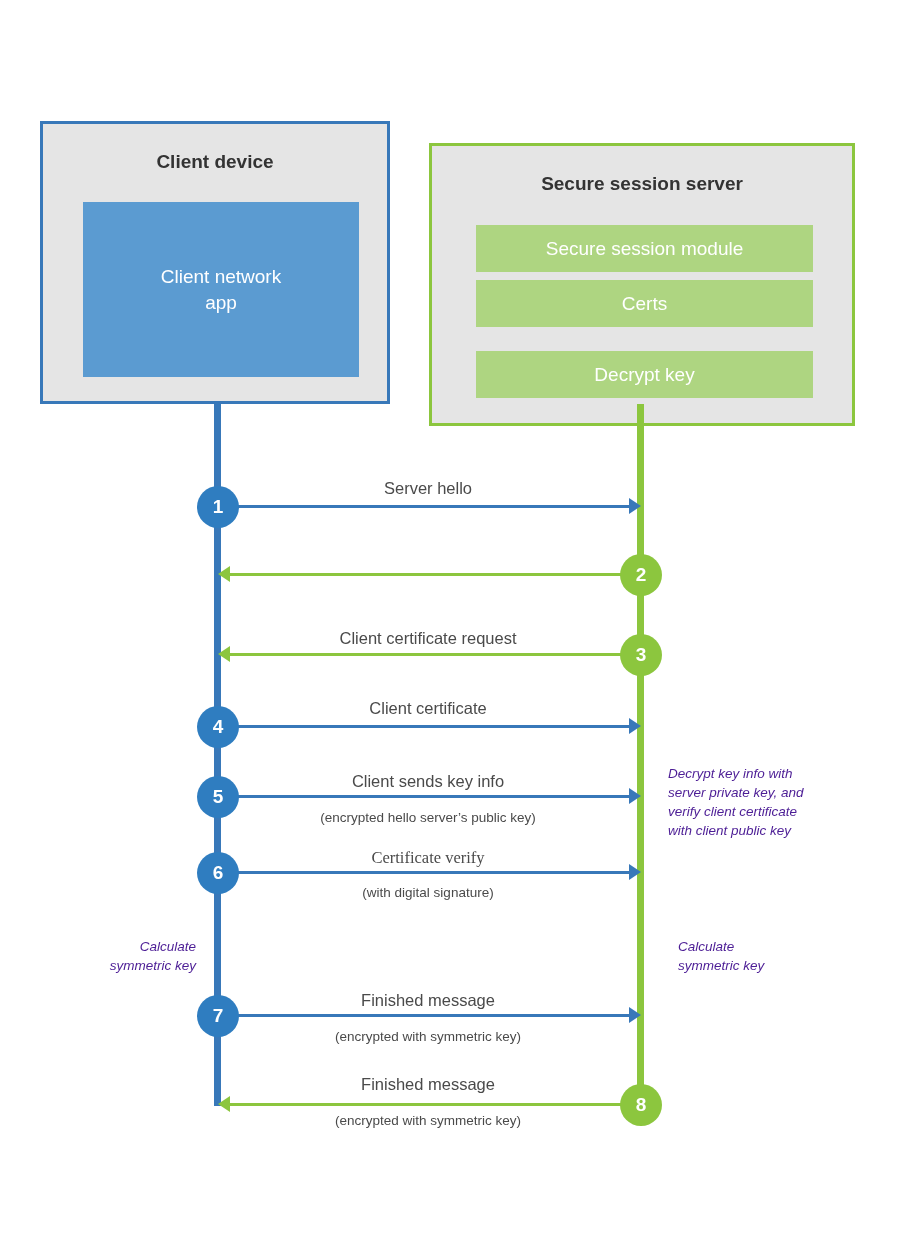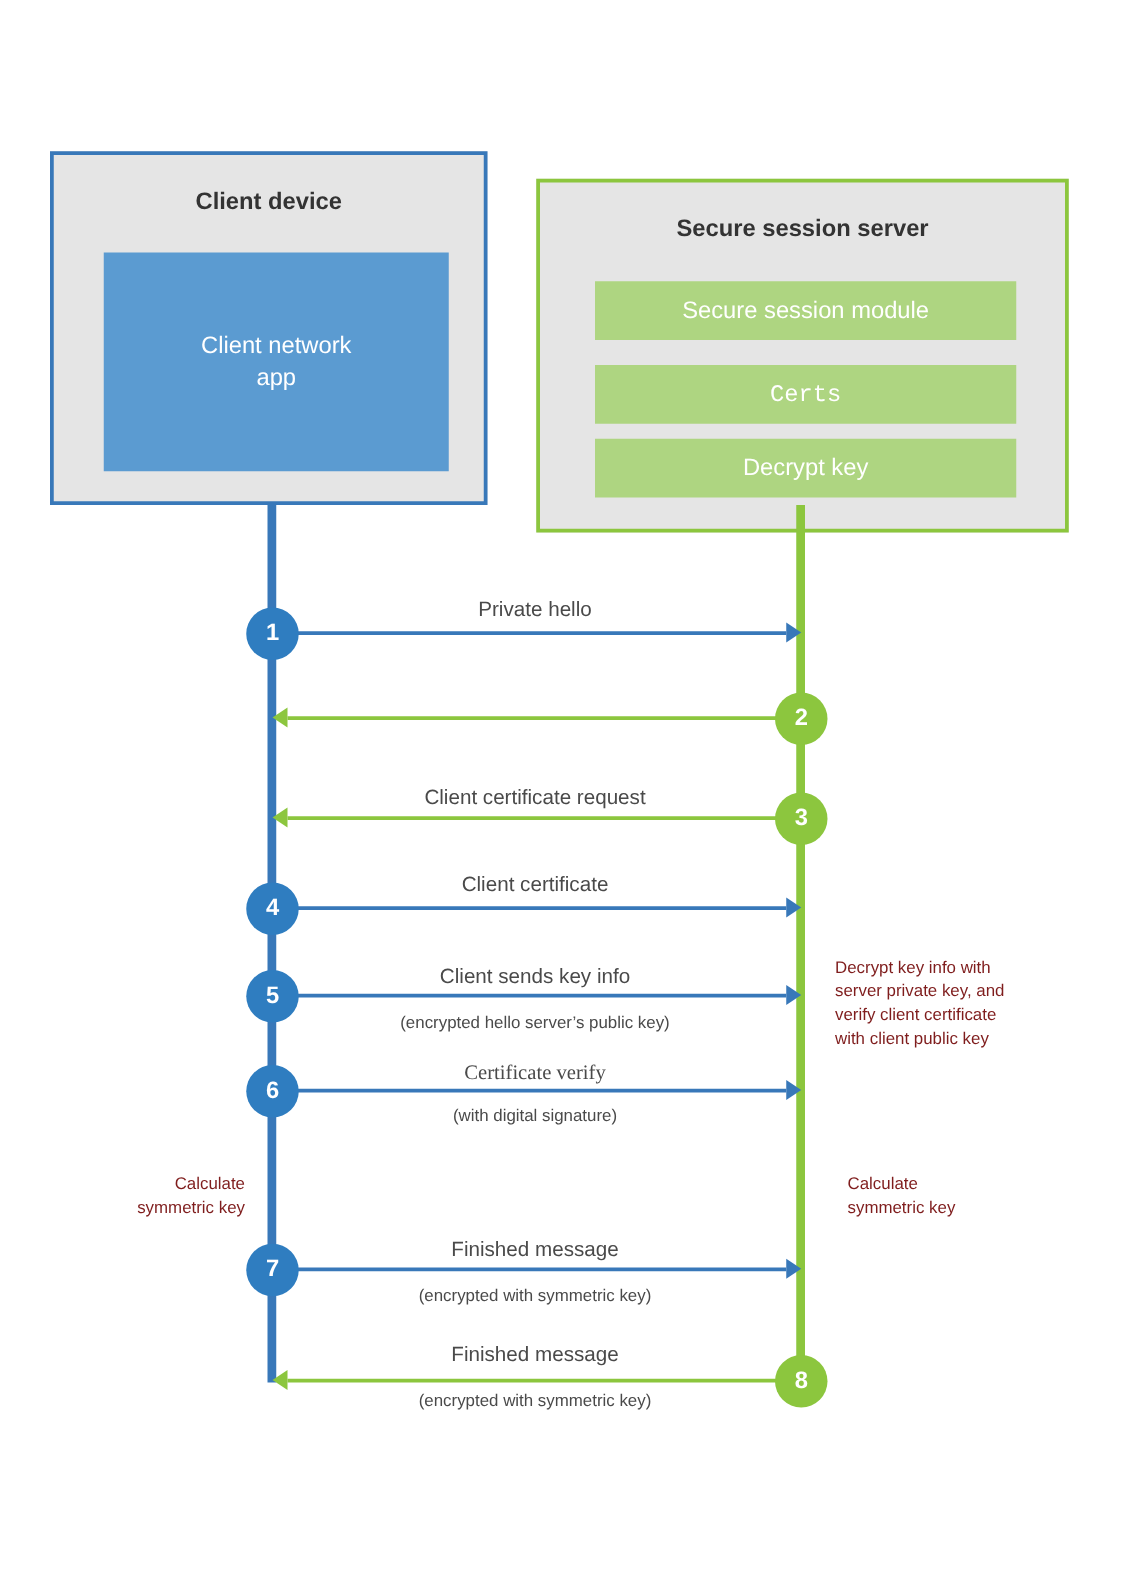--- a/index.html
+++ b/index.html
@@ -79,21 +79,21 @@
     background: #aed581;
     color: #ffffff;
     font-size: 19px;
     display: flex;
     align-items: center;
     justify-content: center;
     text-align: center;
     box-sizing: border-box;
   }
   #server-bar-0 { top: 79px; }
-  #server-bar-1 { top: 146px; font-family: Liberation Mono, monospace; }
+  #server-bar-1 { top: 134px; }
   #server-bar-2 { top: 205px; }
 
   
   #client-lifeline {
     left: 214px; top: 404px;
     width: 7px; height: 702px;
     background: #3878b9;
   }
   #server-lifeline {
     left: 637px; top: 404px;
@@ -142,22 +142,23 @@
     justify-content: center;
     transform: translate(-50%, -50%);
   }
   .step-circle.blue { background: #2f7dc0; }
   .step-circle.green { background: #8cc63e; }
 
   
   .side-note {
     font-size: 13.5px;
     line-height: 1.42;
-    color: #7f1d1d;
+    color: #4c1d95;
     white-space: pre-line;
+    font-style: italic;
   }
   #server-decrypt-note { left: 668px; top: 764px; width: 200px; }
   #client-calc-note {
     left: 196px; top: 937px; width: 180px;
     text-align: right; transform: translateX(-100%);
   }
   #server-calc-note { left: 678px; top: 937px; width: 190px; }
 </style>
 </head>
 <body>
@@ -174,21 +175,21 @@
   <div class="abs party-box" id="server-box">
     <div class="abs party-title" id="server-title">Secure session server</div>
     <div class="abs server-bar" id="server-bar-0">Secure session module</div>
     <div class="abs server-bar" id="server-bar-1">Certs</div>
     <div class="abs server-bar" id="server-bar-2">Decrypt key</div>
   </div>
 
   <div class="abs" id="client-lifeline"></div>
   <div class="abs" id="server-lifeline"></div>
 
-  <div class="abs msg-label" style="left:428px; top:479px;">Private hello</div>
+  <div class="abs msg-label" style="left:428px; top:479px;">Server hello</div>
   <div class="abs arrow-line blue" style="left:218px; top:505px; width:411px;"></div>
   <div class="abs arrowhead right blue" style="left:629px; top:498px;"></div>
   <div class="abs step-circle blue" style="left:218px; top:507px;">1</div>
 
   <div class="abs arrow-line green" style="left:230px; top:573px; width:411px;"></div>
   <div class="abs arrowhead left green" style="left:218px; top:566px;"></div>
   <div class="abs step-circle green" style="left:641px; top:575px;">2</div>
 
   <div class="abs msg-label" style="left:428px; top:629px;">Client certificate request</div>
   <div class="abs arrow-line green" style="left:230px; top:653px; width:411px;"></div>

